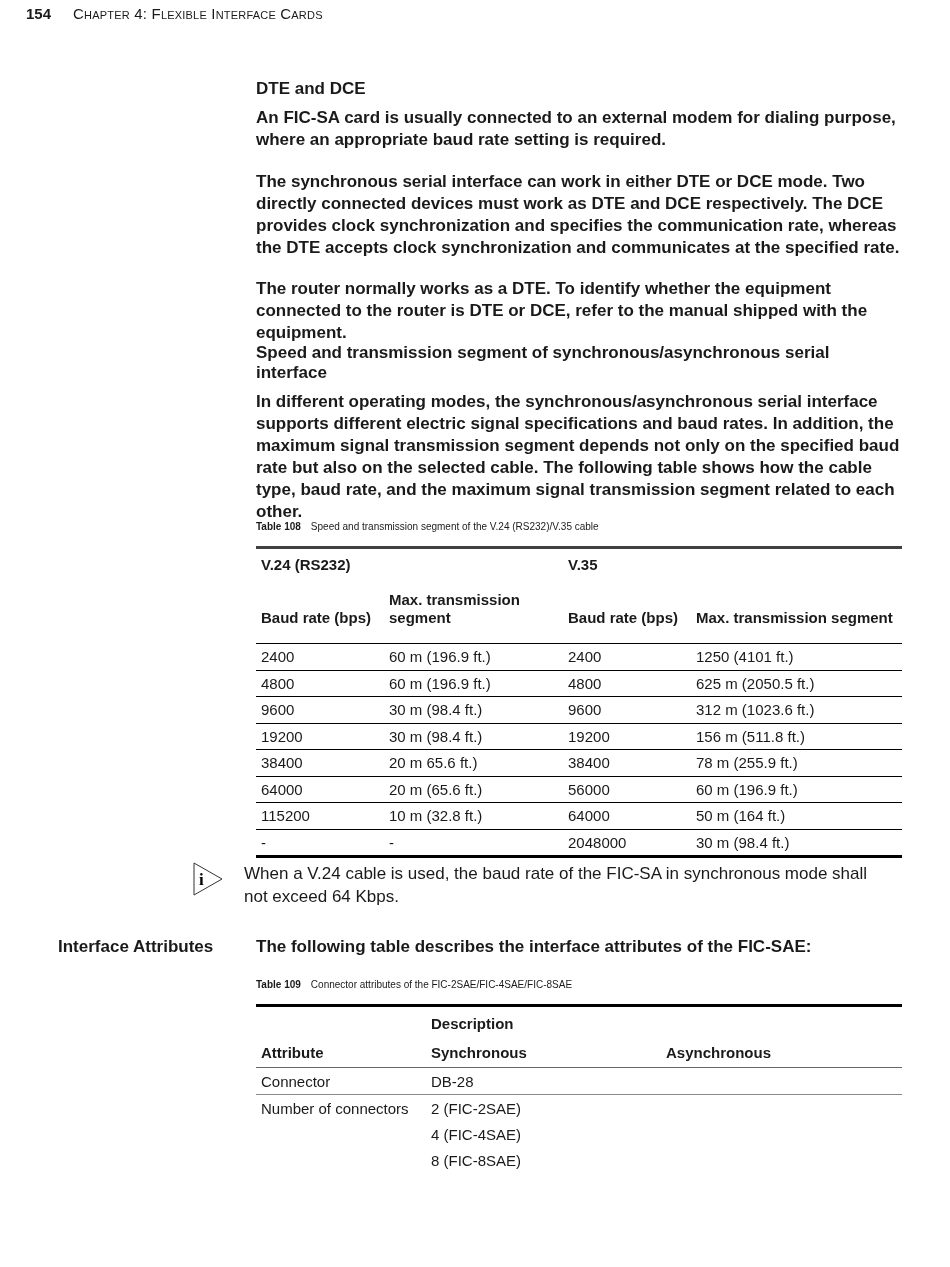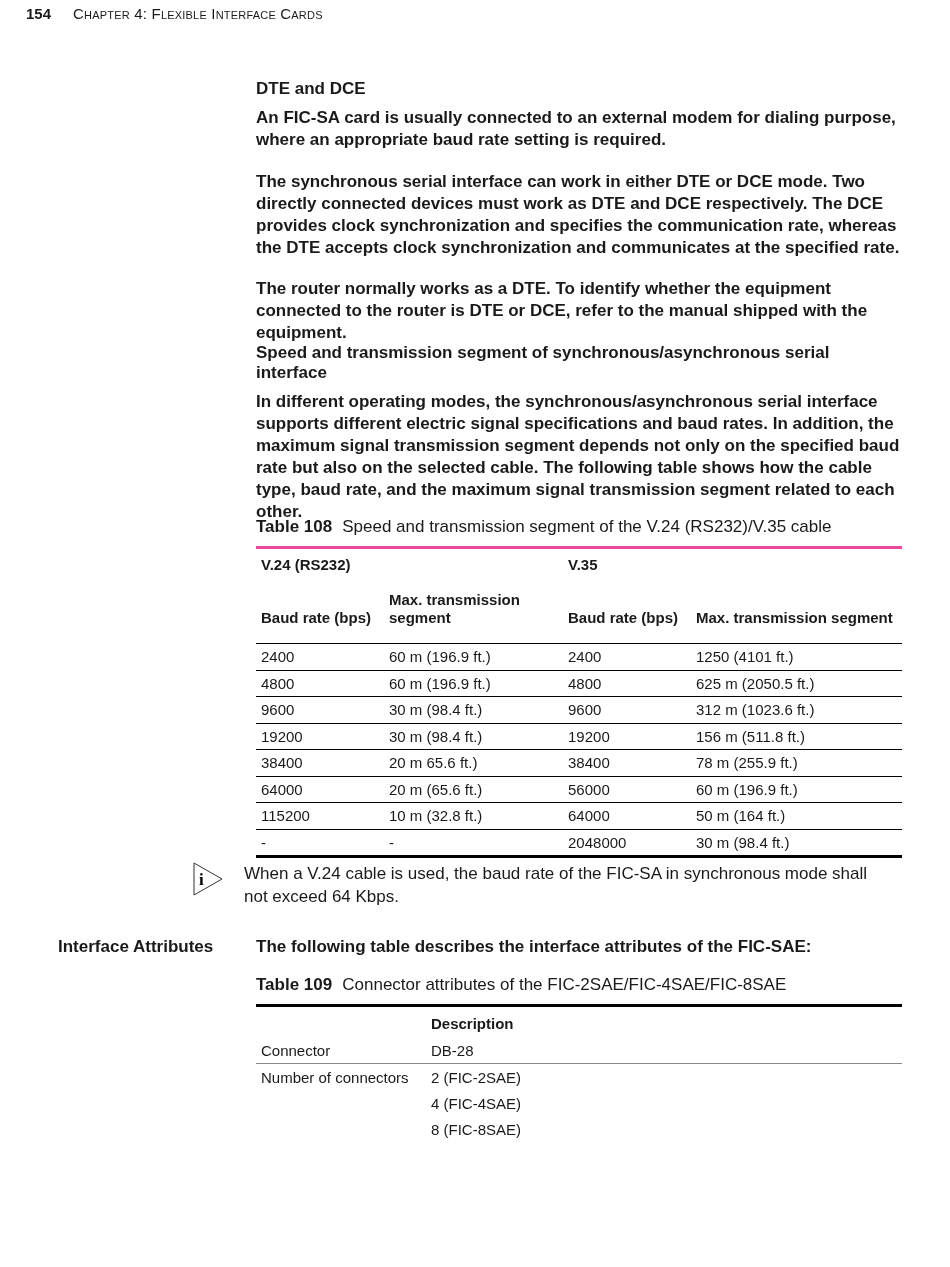--- a/index.html
+++ b/index.html
@@ -12,29 +12,29 @@
     position: absolute; left: 26px; top: 5px;
     font-size: 15px; line-height: 18px; white-space: nowrap;
   }
   .running-head .page-num { font-weight: bold; margin-right: 22px; }
   .running-head .chap { font-variant: small-caps; letter-spacing: 0.2px; }
 
   .main { position: absolute; left: 256px; width: 646px; }
   .h3 { font-weight: bold; font-size: 17px; line-height: 20px; margin: 0; }
   .para { font-size: 17px; line-height: 22px; margin: 0; font-weight: bold; }
 
-  .caption { font-size: 17px; line-height: 18px; white-space: nowrap; }
+  .caption { font-size: 10px; line-height: 18px; white-space: nowrap; }
   .caption b { margin-right: 10px; }
 
   table.doc { border-collapse: collapse; width: 646px; font-size: 15px; table-layout: fixed; }
   table.doc td, table.doc th {
     padding: 0 5px; text-align: left; vertical-align: bottom; font-weight: normal;
   }
   table.doc th { font-weight: bold; }
-  .t108 .top-rule td, .t108 .top-rule th { border-top: 3px solid #ec4899; }
+  .t108 .top-rule td, .t108 .top-rule th { border-top: 3px solid #404040; }
   .t108 .grp th { height: 26px; vertical-align: middle; padding-top: 2px; }
   .t108 .sub th { height: 50px; padding-bottom: 16px; line-height: 18px; border-bottom: 1.5px solid #000; }
   .t108 tbody td { height: 25.5px; border-bottom: 1.5px solid #000; vertical-align: middle; }
   .t108 tbody tr:last-child td { border-bottom: 3px solid #000; }
 
   .t109 .grp th { height: 28px; border-top: 3px solid #000; vertical-align: middle; padding-top: 2px; }
   .t109 .sub th { height: 30px; border-bottom: 1.5px solid #666; vertical-align: middle; }
   .t109 tbody td { height: 26px; vertical-align: middle; }
   .t109 tbody tr.sep td { border-bottom: 1.5px solid #888; }
 
@@ -171,20 +171,25 @@
     <colgroup>
         <col style="width:170px">
         <col style="width:235px">
         <col style="width:241px">
       </colgroup>
     <thead>
       <tr class="grp">
         <th></th>
         <th colspan="2">Description</th>
       </tr>
+      <tr class="sub">
+        <th>Attribute</th>
+        <th>Synchronous</th>
+        <th>Asynchronous</th>
+      </tr>
     </thead>
     <tbody id="t109-body">
         <tr class="sep">
           <td>Connector</td>
           <td>DB-28</td>
           <td></td>
         </tr>
         <tr>
           <td>Number of connectors</td>
           <td>2 (FIC-2SAE)</td>

